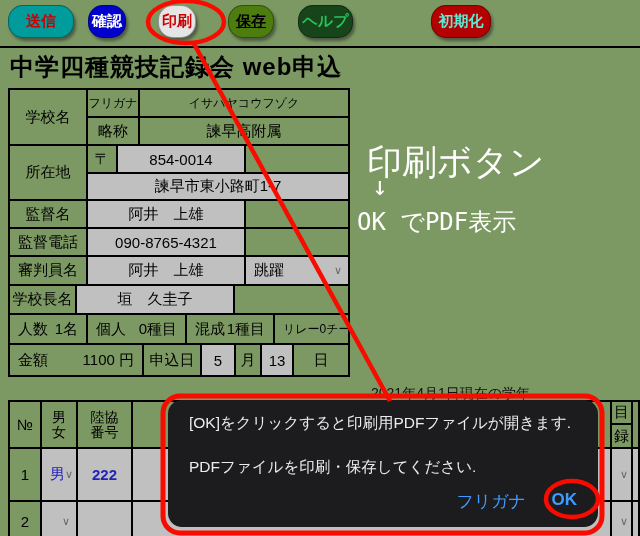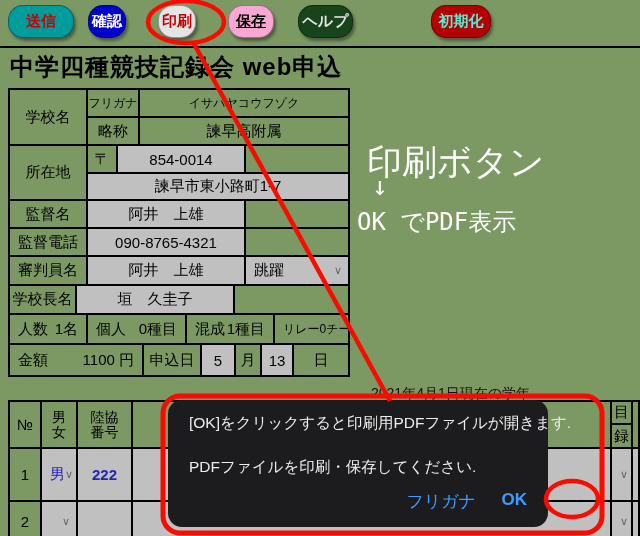--- a/index.html
+++ b/index.html
@@ -34,39 +34,39 @@
   .spread{justify-content:space-between;padding:0 8px;}
 
   
   .anno{position:absolute;color:#FFF;font-family:"DejaVu Sans Mono","DejaVu Sans",monospace;white-space:nowrap;z-index:6;}
 
   
   .t2{position:absolute;left:8px;top:400px;width:632px;border:2px solid #000;box-sizing:border-box;}
   .h2cell{flex-direction:column;line-height:15px;font-size:14px;}
 
   
-  .dialog{position:absolute;left:168px;top:400px;width:380px;height:127px;background:#1C1C1E;border-radius:14px;z-index:10;}
+  .dialog{position:absolute;left:168px;top:400px;width:430px;height:127px;background:#1C1C1E;border-radius:14px;z-index:10;}
   .dlg-msg{position:absolute;left:21px;color:#ECECEC;font-size:15.5px;white-space:nowrap;}
   .dlg-btn{position:absolute;font-size:17px;color:#3E9BFF;cursor:pointer;white-space:nowrap;}
 
   
   .overlay{position:absolute;left:0;top:0;width:640px;height:536px;pointer-events:none;z-index:20;}
 
   .clipnote{position:absolute;left:371px;top:385px;font-size:14px;color:#111;z-index:4;white-space:nowrap;}
 </style>
 </head>
 <body>
 
 <div id="stage">
 
   <div class="tb-btn" style="left:8px;width:66px;background:#009B9B;color:#CC0000;">送信</div>
   <div class="tb-btn" style="left:88px;width:38px;background:#0000CC;color:#FFF;">確認</div>
   <div class="tb-btn" style="left:158px;width:38px;background:#e5e5e5;color:#CC0000;">印刷</div>
-  <div class="tb-btn" style="left:228px;width:46px;background:#f9a8d4;color:#000;text-decoration:underline;">保存</div>
-  <div class="tb-btn" style="left:298px;width:55px;background:#17441A;color:#e5e5e5;">ヘルプ</div>
+  <div class="tb-btn" style="left:228px;width:46px;background:#4d7c0f;color:#000;text-decoration:underline;">保存</div>
+  <div class="tb-btn" style="left:298px;width:55px;background:#17441A;color:#22c55e;">ヘルプ</div>
   <div class="tb-btn" style="left:383px;width:60px;background:#B30000;color:#5eead4;margin-left:48px;">初期化</div>
   <div class="hrule"></div>
 
   <div class="page-title">中学四種競技記録会 web申込</div>
 
   <div class="t1">
 
     <div class="pair" style="height:56px;">
       <div class="lab" style="width:78px;border-bottom:2px solid #000;">学校名</div>
       <div class="stack">

